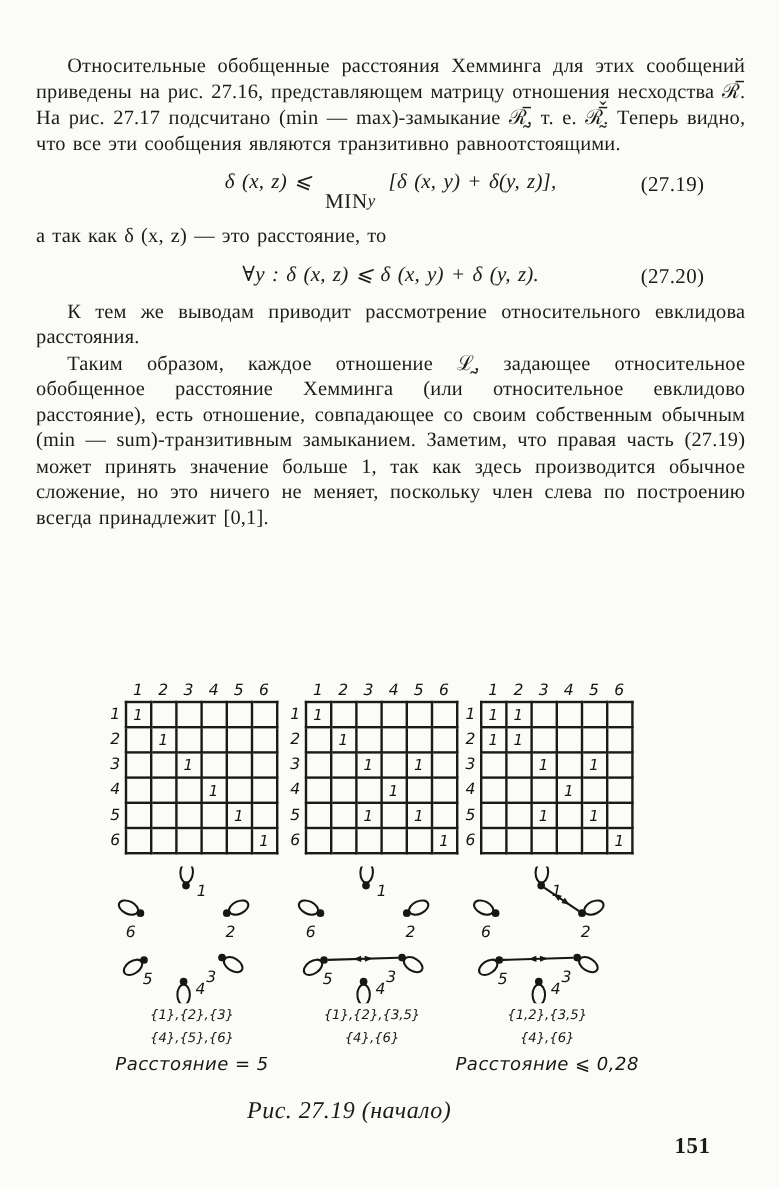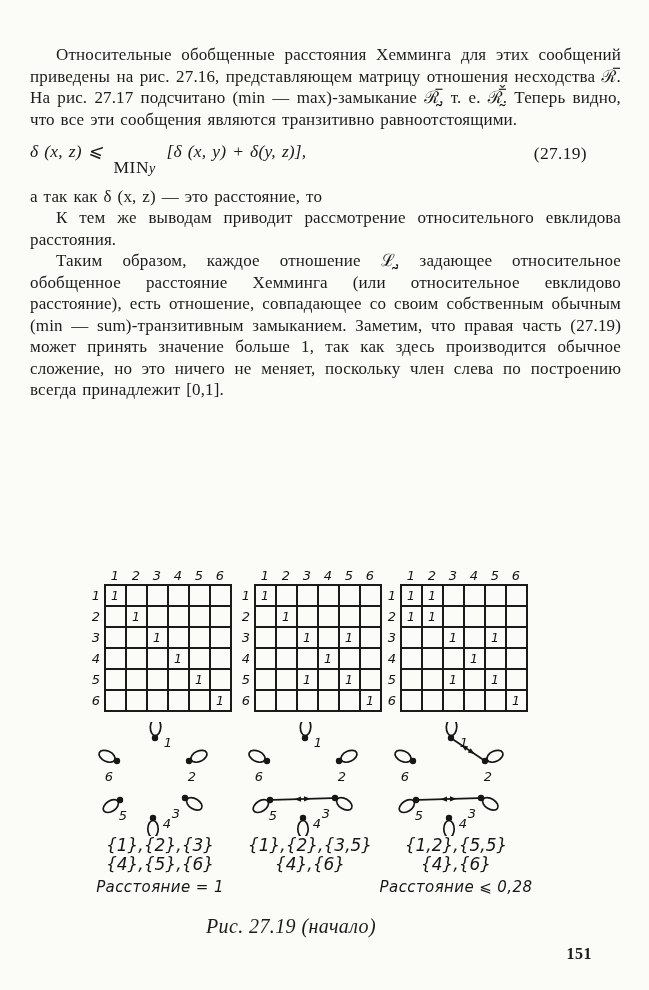--- a/index.html
+++ b/index.html
@@ -10,21 +10,21 @@
   }
   .page{position:absolute;inset:0;}
   .body-text{
     position:absolute;top:44px;left:30px;width:591px;
     font-size:17px;line-height:21.5px;text-align:justify;
     word-spacing:1.5px;letter-spacing:.15px;
   }
   .para{margin:0;text-indent:26px;}
   .para.noindent{text-indent:0;}
   .equation{
-    position:relative;margin:11px 0 9px 0;
+    position:relative;margin:11px 0 9px 0;text-align:center;
     font-style:italic;font-size:17.5px;white-space:nowrap;
   }
   .eq-num{position:absolute;right:34px;top:2px;font-style:normal;letter-spacing:.3px;}
   .minstack{display:inline-flex;flex-direction:row;align-items:center;
     vertical-align:-16px;line-height:1;margin:0 5px;}
   .minstack .min-label{font-style:normal;letter-spacing:.5px;}
   .minstack .min-sub{font-style:italic;font-size:14px;margin-top:2px;}
 
   
   .figfont{font-family:"DejaVu Sans",sans-serif;font-style:italic;}
@@ -35,29 +35,29 @@
   .matrix-slot{display:flex;justify-content:center;}
   table.matrix{border-collapse:collapse;margin:0 auto;}
   table.matrix td{padding:0;text-align:center;vertical-align:middle;
     font-family:"DejaVu Sans",sans-serif;font-style:italic;color:#141414;}
   td.mcell{width:19px;height:19px;border:2px solid #1a1a1a;font-size:12.5px;}
   td.mhead{width:19px;height:18px;font-size:13px;border:none;}
   td.mrow{width:15px;font-size:13px;border:none;padding-right:4px;}
   td.mcorner{border:none;}
   .graph-slot{margin-top:10px;height:114px;}
   .graph-slot svg{display:block;margin:0 auto;}
-  .sets-line{font-size:17px;line-height:19px;color:#161616;}
+  .sets-line{font-size:11px;line-height:19px;color:#161616;}
   .distance-line{font-size:15px;margin-top:4px;letter-spacing:.4px;color:#161616;}
   .caption{
     position:absolute;top:915px;left:0;width:582px;text-align:center;
     font-style:italic;font-size:20px;letter-spacing:.4px;
   }
   .page-number{
     position:absolute;top:945px;right:57px;
-    font-weight:bold;font-size:16px;letter-spacing:.5px;
+    font-weight:bold;font-size:19px;letter-spacing:.5px;
   }
 </style>
 </head>
 <body>
 
 <div class="page">
 
   <div class="body-text">
     <p class="para">Относительные обобщенные расстояния Хемминга для этих сообщений приведены на рис. 27.16, представляющем матрицу отношения несходства ℛ̅. На рис. 27.17 подсчитано (min — max)-замыкание ℛ̰̅, т. е. ℛ̰̅̌. Теперь видно, что все эти сообщения являются транзитивно равноотстоящими.</p>
 
@@ -66,20 +66,24 @@
       <span class="minstack">
         <span class="min-label">MIN</span>
         <span class="min-sub">y</span>
       </span>
       <span>[δ (x, y) + δ(y, z)],</span>
       <span class="eq-num">(27.19)</span>
     </div>
 
     <p class="para noindent">а так как δ (x, z) — это расстояние, то</p>
 
+    <div class="equation">
+      <span>∀y : δ (x, z) ⩽ δ (x, y) + δ (y, z).</span>
+      <span class="eq-num">(27.20)</span>
+    </div>
 
     <p class="para">К тем же выводам приводит рассмотрение относительного евклидова расстояния.</p>
     <p class="para">Таким образом, каждое отношение ℒ̰, задающее относительное обобщенное расстояние Хемминга (или относительное  евклидово расстояние), есть отношение, совпадающее со  своим собственным обычным (min — sum)-транзитивным замыканием. Заметим, что правая часть (27.19) может принять значение больше 1, так как здесь производится обычное сложение, но это ничего не меняет, поскольку член слева  по построению всегда принадлежит [0,1].</p>
   </div>
 
   <div class="fig-col c1">
     <div class="matrix-slot">
         <table class="matrix">
           <tbody>
             <tr>
@@ -165,21 +169,21 @@
           <ellipse cx="25.847446762283717" cy="84.10170215847752" rx="8.5" ry="5.2" fill="none" stroke="#161616" stroke-width="1.7" transform="rotate(146.30993247402023 25.847446762283717 84.10170215847752)"></ellipse>
           <circle cx="35" cy="78" r="3.2" fill="#161616"></circle>
           <text x="38" y="98" text-anchor="middle" font-size="13" font-style="italic" font-family="&quot;DejaVu Sans&quot;,sans-serif" fill="#161616">5</text>
           <ellipse cx="22.0532648857941" cy="34.30293064051388" rx="8.5" ry="5.2" fill="none" stroke="#161616" stroke-width="1.7" transform="rotate(-154.72227776444703 22.0532648857941 34.30293064051388)"></ellipse>
           <circle cx="32" cy="39" r="3.2" fill="#161616"></circle>
           <text x="24" y="59" text-anchor="middle" font-size="13" font-style="italic" font-family="&quot;DejaVu Sans&quot;,sans-serif" fill="#161616">6</text>
         </svg>
       </div>
     <div class="sets-line figfont">{1},{2},{3}</div>
     <div class="sets-line figfont">{4},{5},{6}</div>
-    <div class="distance-line figfont">Расстояние = 1</div>
+    <div class="distance-line figfont">Расстояние = 5</div>
   </div>
 
   <div class="fig-col c2">
     <div class="matrix-slot">
         <table class="matrix">
           <tbody>
             <tr>
               <td class="mcorner"></td>
               <td class="mhead">1</td>
               <td class="mhead">2</td>
@@ -365,20 +369,20 @@
           <circle cx="68" cy="96" r="3.2" fill="#161616"></circle>
           <text x="82" y="106" text-anchor="middle" font-size="13" font-style="italic" font-family="&quot;DejaVu Sans&quot;,sans-serif" fill="#161616">4</text>
           <ellipse cx="25.847446762283717" cy="84.10170215847752" rx="8.5" ry="5.2" fill="none" stroke="#161616" stroke-width="1.7" transform="rotate(146.30993247402023 25.847446762283717 84.10170215847752)"></ellipse>
           <circle cx="35" cy="78" r="3.2" fill="#161616"></circle>
           <text x="38" y="98" text-anchor="middle" font-size="13" font-style="italic" font-family="&quot;DejaVu Sans&quot;,sans-serif" fill="#161616">5</text>
           <ellipse cx="22.0532648857941" cy="34.30293064051388" rx="8.5" ry="5.2" fill="none" stroke="#161616" stroke-width="1.7" transform="rotate(-154.72227776444703 22.0532648857941 34.30293064051388)"></ellipse>
           <circle cx="32" cy="39" r="3.2" fill="#161616"></circle>
           <text x="24" y="59" text-anchor="middle" font-size="13" font-style="italic" font-family="&quot;DejaVu Sans&quot;,sans-serif" fill="#161616">6</text>
         </svg>
       </div>
-    <div class="sets-line figfont">{1,2},{5,5}</div>
+    <div class="sets-line figfont">{1,2},{3,5}</div>
     <div class="sets-line figfont">{4},{6}</div>
     <div class="distance-line figfont">Расстояние ⩽ 0,28</div>
   </div>
 
   <div class="caption">Рис. 27.19  (начало)</div>
   <div class="page-number">151</div>
 </div>
 
 </body></html>

